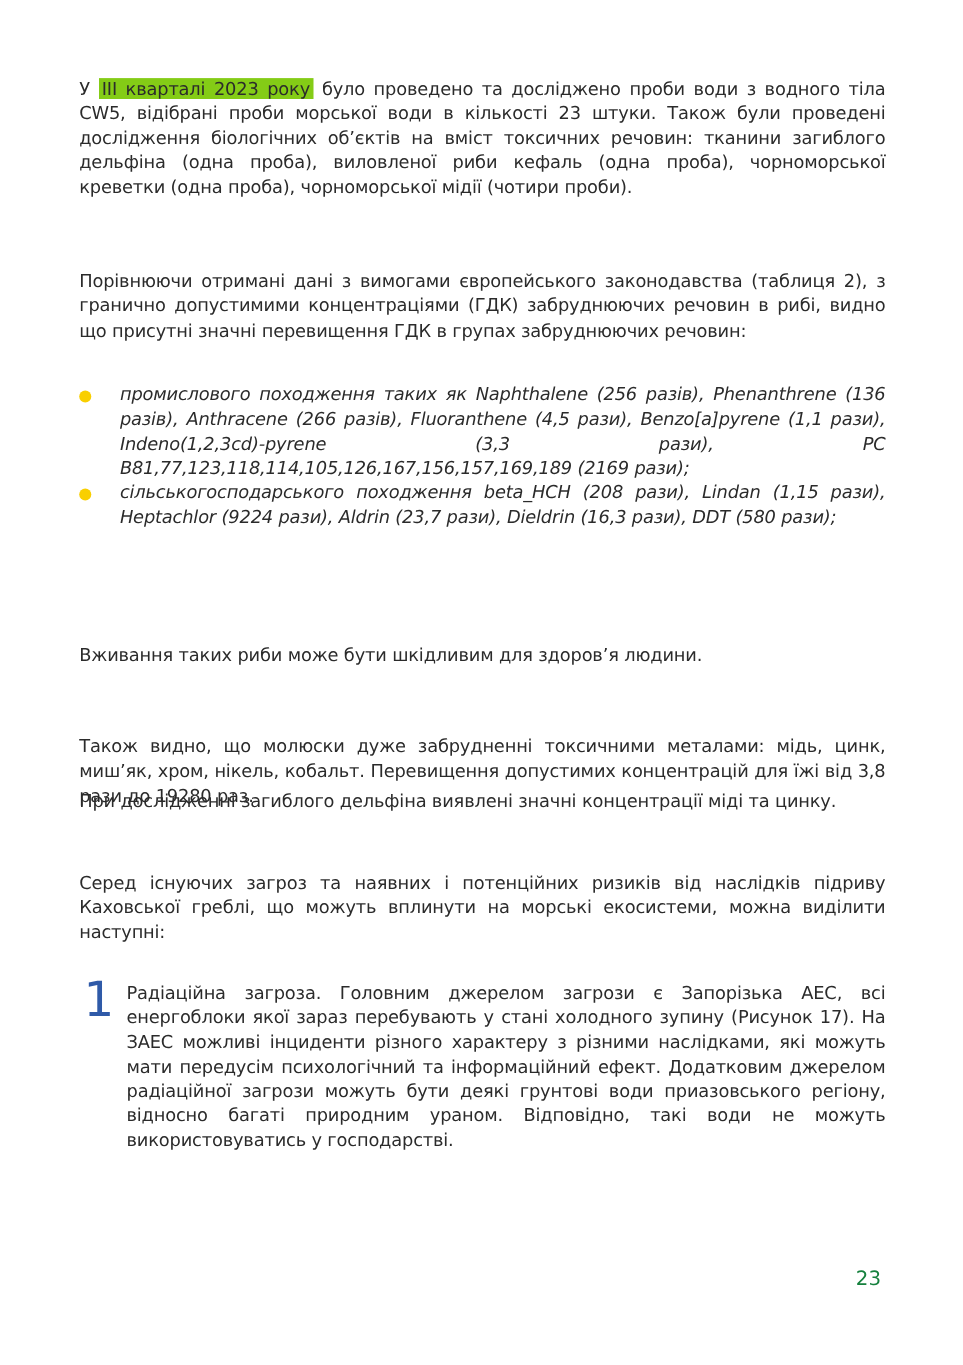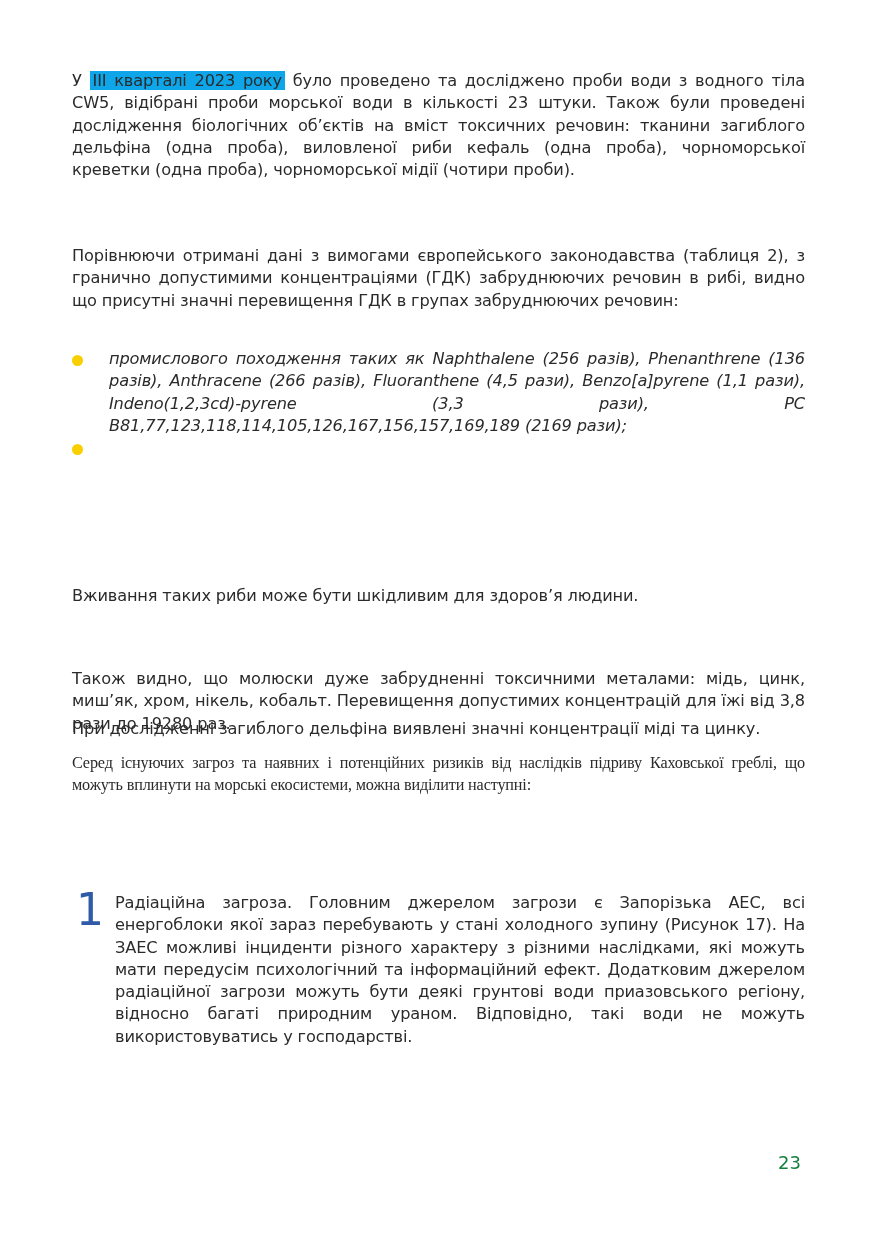--- a/index.html
+++ b/index.html
@@ -23,21 +23,21 @@
     }
     .para {
       font-size: 16.2px;
       line-height: 22.3px;
       text-align: justify;
       margin: 0;
       letter-spacing: -0.15px;
       word-spacing: 0px;
     }
     .highlight {
-      background: #0ea5e9;
+      background: #84cc16;
       padding: 0 3px;
     }
     .p1 { position: absolute; top: 0; left: 0; width: 733px; }
     .p2 { position: absolute; top: 175px; left: 0; width: 733px; }
     .bullets {
       position: absolute;
       top: 278px;
       left: 0;
       width: 733px;
       margin: 0;
@@ -58,21 +58,21 @@
       left: 0;
       top: 7px;
       width: 11px;
       height: 11px;
       border-radius: 50%;
       background: #f9cf00;
     }
     .p3 { position: absolute; top: 515px; left: 0; width: 733px; }
     .p4 { position: absolute; top: 598px; left: 0; width: 733px; }
     .p5 { position: absolute; top: 648px; left: 0; width: 733px; }
-    .p6 { position: absolute; top: 682px; left: 0; width: 733px; font-family: Liberation Serif, serif; }
+    .p6 { position: absolute; top: 722px; left: 0; width: 733px; }
     .numbered {
       position: absolute;
       top: 822px;
       left: 0;
       width: 733px;
     }
     .num {
       position: absolute;
       left: 4px;
       top: -4px;
@@ -103,20 +103,21 @@
 
   <p class="para p2">Порівнюючи отримані дані з вимогами європейського законодавства (таблиця 2), з гранично допустимими концентраціями (ГДК) забруднюючих речовин в рибі, видно що присутні значні перевищення ГДК в групах забруднюючих речовин:</p>
 
   <ul class="bullets">
     <li>
       <span class="bullet-dot"></span>
       <span>промислового походження таких як Naphthalene (256 разів), Phenanthrene (136 разів), Anthracene (266 разів), Fluoranthene (4,5 рази), Benzo[a]pyrene (1,1 рази), Indeno(1,2,3cd)-pyrene (3,3 рази), PC B81,77,123,118,114,105,126,167,156,157,169,189 (2169 рази);</span>
     </li>
     <li>
       <span class="bullet-dot"></span>
+      <span>сільськогосподарського походження beta_HCH (208 рази), Lindan (1,15 рази), Heptachlor (9224 рази), Aldrin (23,7 рази), Dieldrin (16,3 рази), DDT (580 рази);</span>
     </li>
   </ul>
 
   <p class="para p3">Вживання таких риби може бути шкідливим для здоров’я людини.</p>
 
   <p class="para p4">Також видно, що молюски дуже забрудненні токсичними металами: мідь, цинк, миш’як, хром, нікель, кобальт. Перевищення допустимих концентрацій для їжі від 3,8 рази до 19280 раз.</p>
 
   <p class="para p5">При дослідженні загиблого дельфіна виявлені значні концентрації міді та цинку.</p>
 
   <p class="para p6">Серед існуючих загроз та наявних і потенційних ризиків від наслідків підриву Каховської греблі, що можуть вплинути на морські екосистеми, можна виділити наступні:</p>

